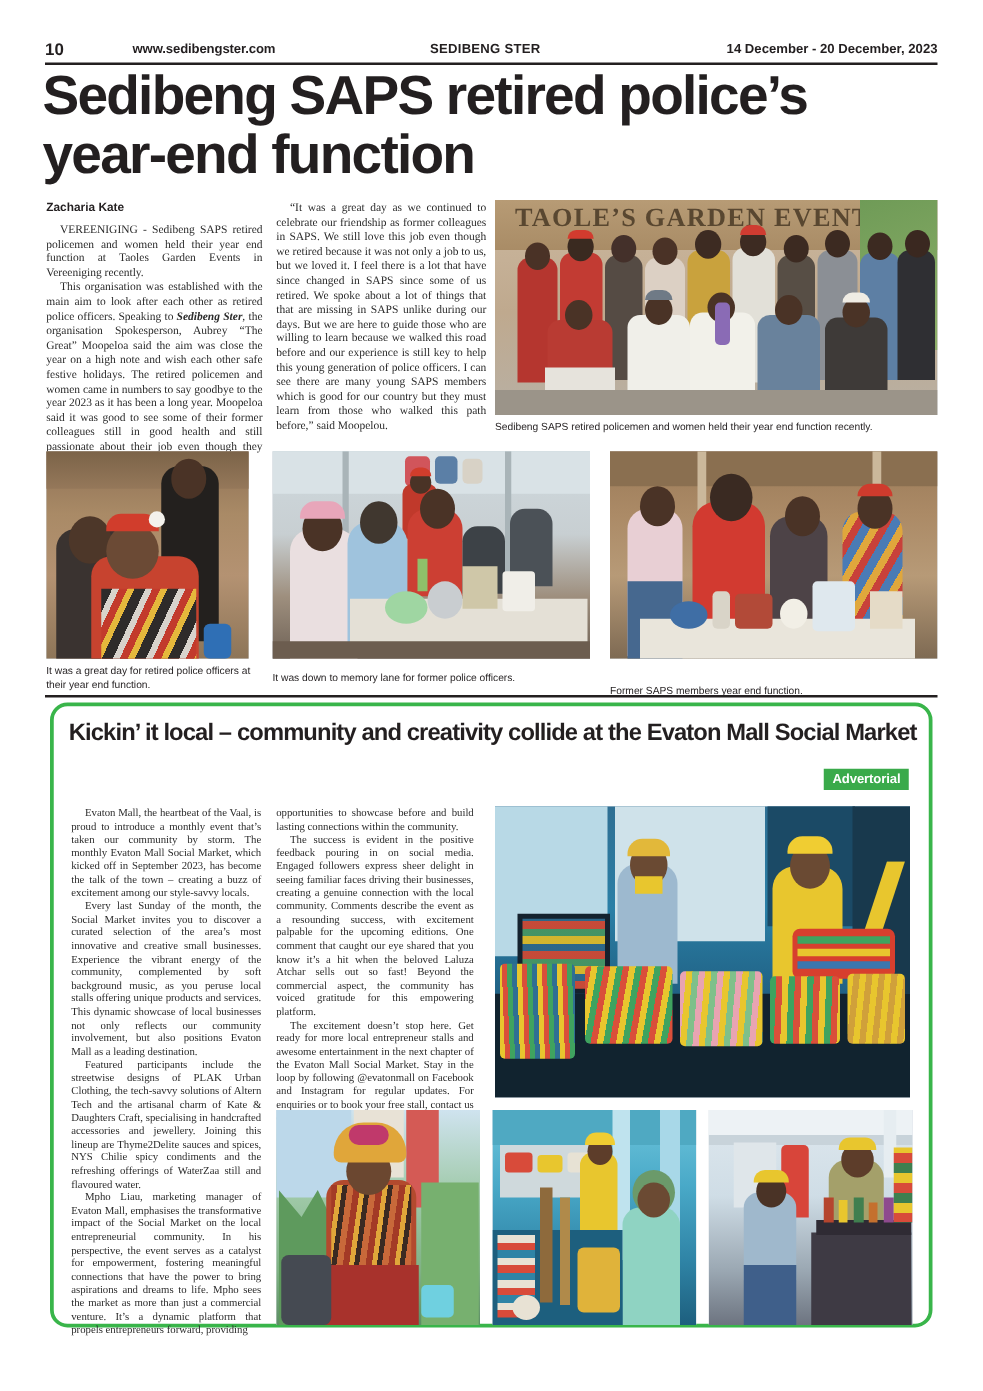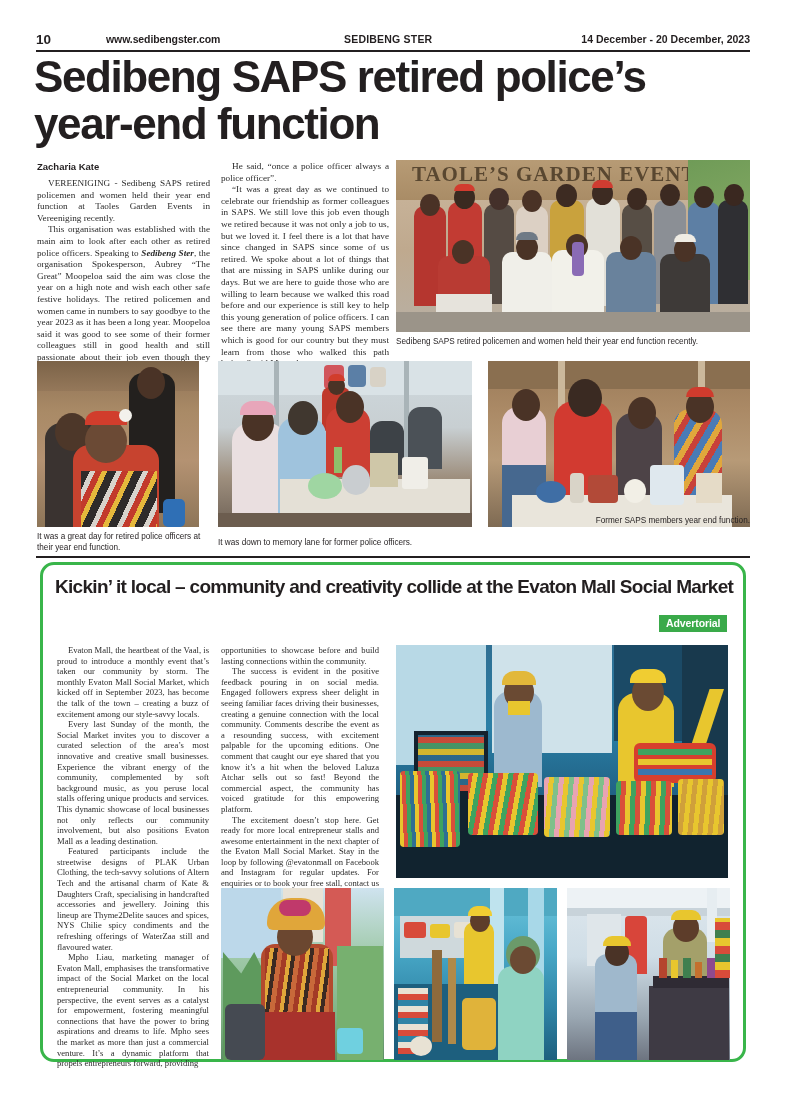--- a/index.html
+++ b/index.html
@@ -192,21 +192,20 @@
 <div class="byline">Zacharia Kate</div>
 
 <div class="col" id="a1-col1">
   <p>VEREENIGING - Sedibeng SAPS retired policemen and women held their year end function at Taoles Garden Events in Vereeniging recently.</p>
   <p>
     <span>This organisation was established with the main aim to look after each other as retired police officers. Speaking to </span><b>Sedibeng Ster</b><span>, the organisation Spokesperson, Aubrey “The Great” Moopeloa said the aim was close the year on a high note and wish each other safe festive holidays. The retired policemen and women came in numbers to say goodbye to the year 2023 as it has been a long year. Moopeloa said it was good to see some of their former colleagues still in good health and still passionate about their job even though they retired.</span>
   </p>
 </div>
 
 <div class="col" id="a1-col2">
-  <p>He said, “once a police officer always a police officer”.</p>
   <p>“It was a great day as we continued to celebrate our friendship as former colleagues in SAPS. We still love this job even though we retired because it was not only a job to us, but we loved it. I feel there is a lot that have since changed in SAPS since some of us retired. We spoke about a lot of things that that are missing in SAPS unlike during our days. But we are here to guide those who are willing to learn because we walked this road before and our experience is still key to help this young generation of police officers. I can see there are many young SAPS members which is good for our country but they must learn from those who walked this path before,” said Moopelou.</p>
 </div>
 
 <div class="photo" style="left:396px; top:160px; width:354px; height:172px;">
   <div class="ph-bg" style="background:linear-gradient(#cbb79c 0%, #c5b096 28%, #bfa98e 52%, #b8b0a4 100%);"></div>
   <div class="rect" style="left:0;top:0;width:100%;height:40px;background:linear-gradient(#b79b75,#a98c66);"></div>
   <div style="position:absolute; left:16px; top:2px; width:300px; font-family:'Liberation Serif',serif; font-weight:bold; font-size:21px; letter-spacing:1px; color:#4a3a26; opacity:.85;">TAOLE’S GARDEN EVENTS</div>
   <div class="rect" style="left:292px;top:0;width:62px;height:120px;background:linear-gradient(160deg,#6f9b57,#8fb06a);"></div>
   <div class="blob" style="left:315px;top:62px;width:9px;height:9px;background:#c0392b;"></div>
   <div class="blob" style="left:333px;top:78px;width:8px;height:8px;background:#c0392b;"></div>
@@ -315,21 +314,21 @@
   <div class="blob" style="left:198px;top:30px;width:28px;height:32px;background:#4a3326;"></div>
   <div class="rect" style="left:198px;top:26px;width:28px;height:10px;background:#cf3b2d;border-radius:10px 10px 0 0;"></div>
   <div class="rect" style="left:24px;top:134px;width:220px;height:32px;background:#e9e5db;"></div>
   <div class="blob" style="left:48px;top:120px;width:30px;height:22px;background:#3f6ea5;"></div>
   <div class="rect" style="left:82px;top:112px;width:14px;height:30px;background:#d9d4c8;border-radius:4px;"></div>
   <div class="rect" style="left:100px;top:114px;width:30px;height:28px;background:#b24a38;border-radius:4px;"></div>
   <div class="blob" style="left:136px;top:118px;width:22px;height:24px;background:#f2efe6;"></div>
   <div class="rect" style="left:162px;top:104px;width:34px;height:40px;background:#dfe8ee;border-radius:4px;"></div>
   <div class="rect" style="left:208px;top:112px;width:26px;height:30px;background:#e5dbc7;"></div>
 </div>
-<div class="caption" style="left:488px; top:516px; width:262px;text-align:right;">Former SAPS members year end function.</div>
+<div class="caption" style="left:488px; top:548px; width:262px;">Former SAPS members year end function.</div>
 
 <div class="rule-mid"></div>
 
 <div class="adbox"></div>
 <div class="headline2">Kickin’ it local – community and creativity collide at the Evaton Mall Social Market</div>
 <div class="advertorial-badge">Advertorial</div>
 
 <div class="col" id="a2-col1">
   <p>Evaton Mall, the heartbeat of the Vaal, is proud to introduce a monthly event that’s taken our community by storm. The monthly Evaton Mall Social Market, which kicked off in September 2023, has become the talk of the town – creating a buzz of excitement among our style-savvy locals.</p>
   <p>Every last Sunday of the month, the Social Market invites you to discover a curated selection of the area’s most innovative and creative small businesses. Experience the vibrant energy of the community, complemented by soft background music, as you peruse local stalls offering unique products and services. This dynamic showcase of local businesses not only reflects our community involvement, but also positions Evaton Mall as a leading destination.</p>

